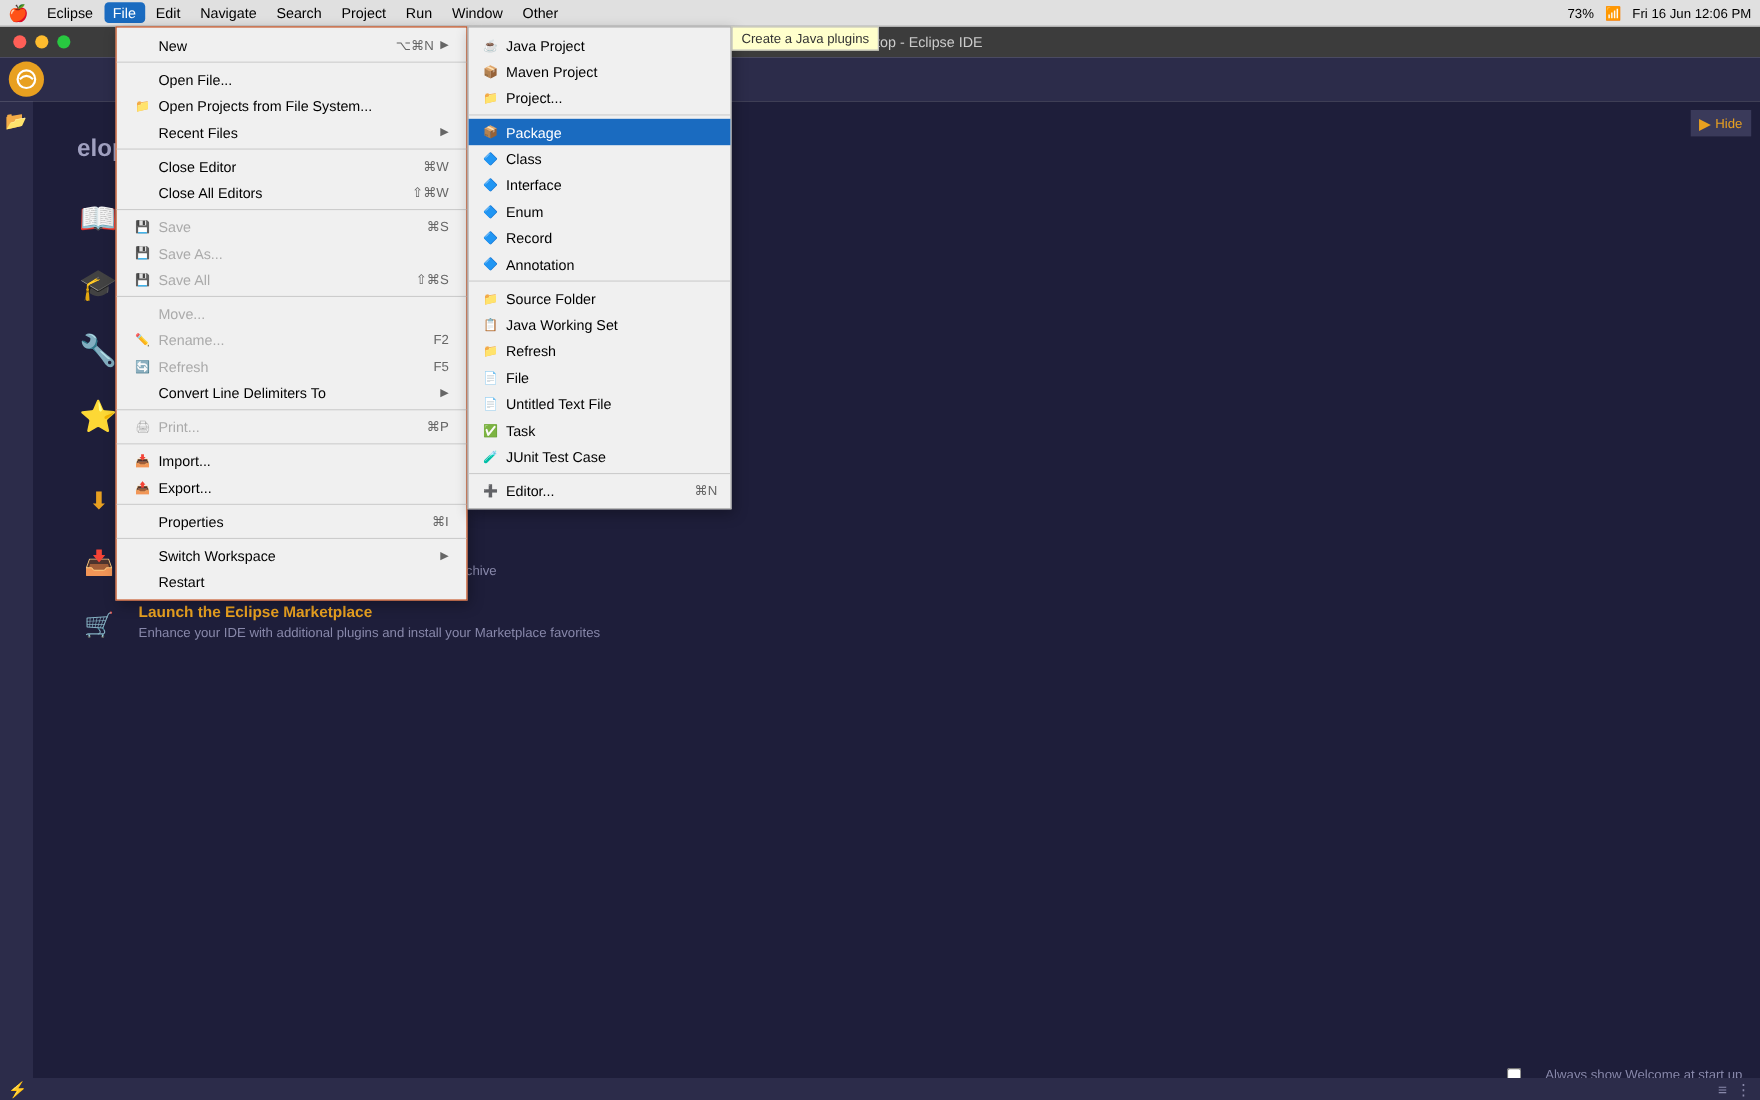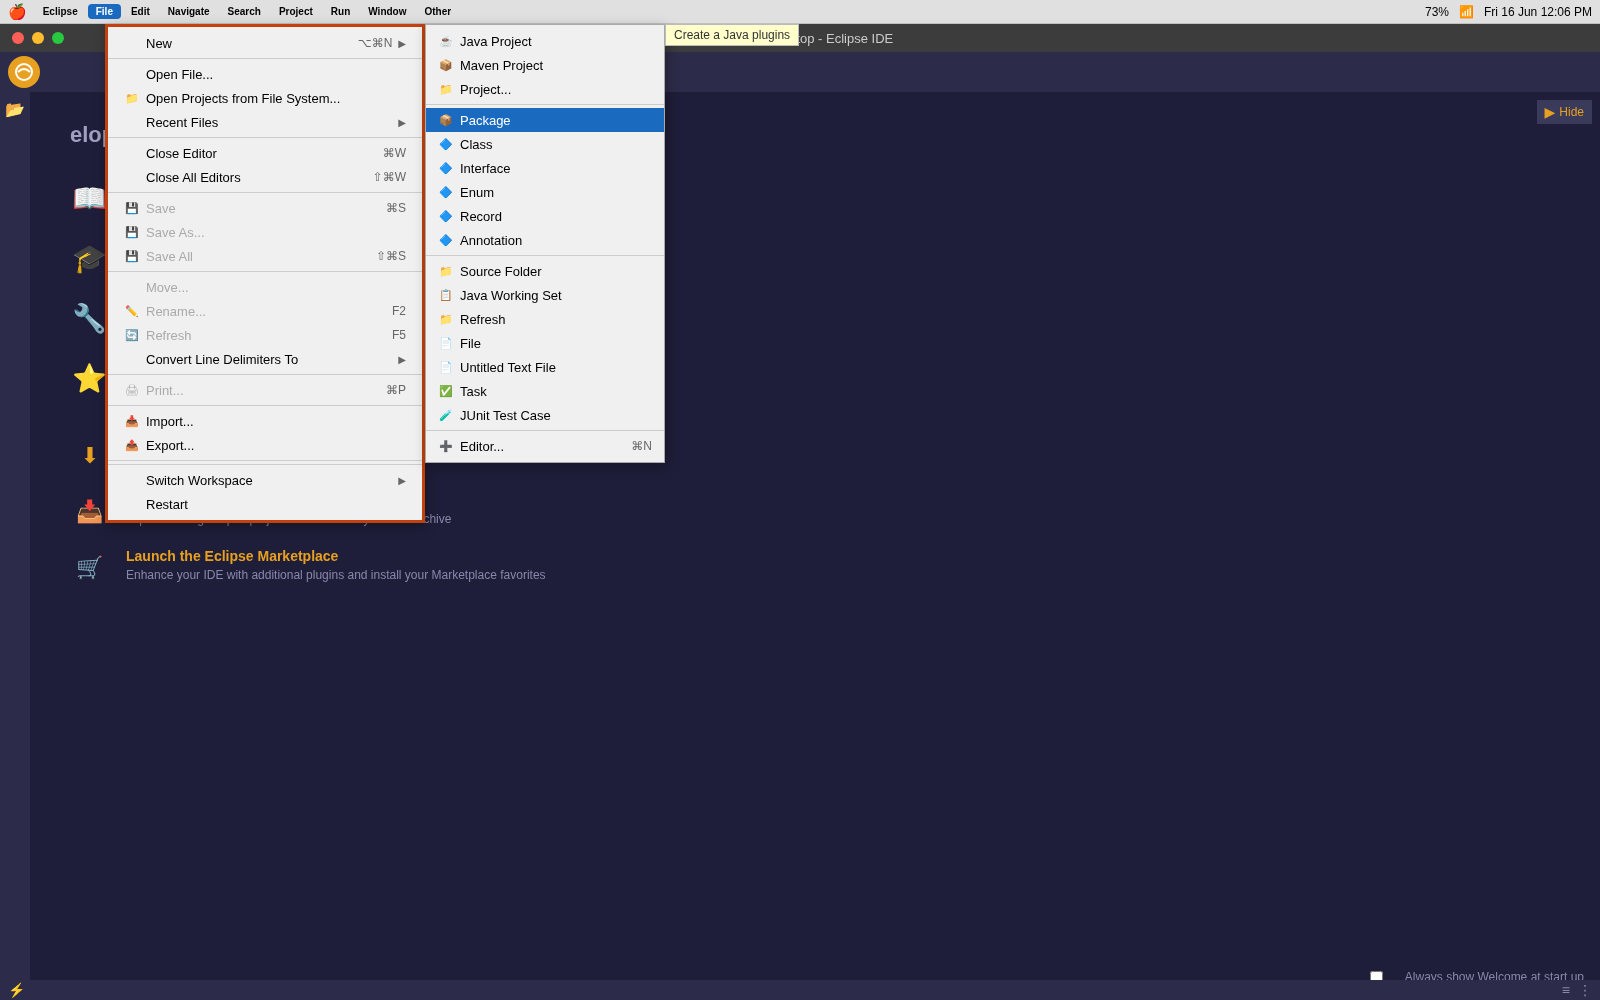--- a/index.html
+++ b/index.html
@@ -28,22 +28,22 @@
     }
     .menubar-apple {
       font-size: 15px;
       margin-right: 6px;
       cursor: pointer;
     }
     .menubar-item {
       padding: 2px 8px;
       border-radius: 4px;
       cursor: pointer;
-      font-size: 10px;
-      font-weight: 700;
+      font-size: 13px;
+      font-weight: 400;
       color: #000;
     }
     .menubar-item.active { background: #1a6bc0; color: #fff; }
     .menubar-right {
       margin-left: auto;
       display: flex;
       align-items: center;
       gap: 10px;
       font-size: 12px;
     }
@@ -199,21 +199,21 @@
       font-size: 12px;
     }
 
     
     #file-menu {
       position: absolute;
       top: 24px;
       left: 105px;
       width: 320px;
       background: #f0f0f0;
-      border: 3px solid #c2410c;
+      border: 1px solid #c2410c;
       box-shadow: 2px 4px 12px rgba(0,0,0,0.3);
       z-index: 2000;
       padding: 4px 0;
     }
     .menu-item {
       display: flex;
       align-items: center;
       padding: 4px 16px;
       cursor: pointer;
       gap: 6px;
@@ -495,20 +495,25 @@
   <div class="menu-separator"></div>
   <div class="menu-item">
     <span class="menu-icon">📥</span>
     <span class="menu-item-label">Import...</span>
   </div>
   <div class="menu-item">
     <span class="menu-icon">📤</span>
     <span class="menu-item-label">Export...</span>
   </div>
   <div class="menu-separator"></div>
+  <div class="menu-item">
+    <span class="menu-icon"></span>
+    <span class="menu-item-label">Properties</span>
+    <span class="menu-shortcut">⌘I</span>
+  </div>
   <div class="menu-separator"></div>
   <div class="menu-item">
     <span class="menu-icon"></span>
     <span class="menu-item-label">Switch Workspace</span>
     <span class="menu-arrow">▶</span>
   </div>
   <div class="menu-item">
     <span class="menu-icon"></span>
     <span class="menu-item-label">Restart</span>
   </div>

